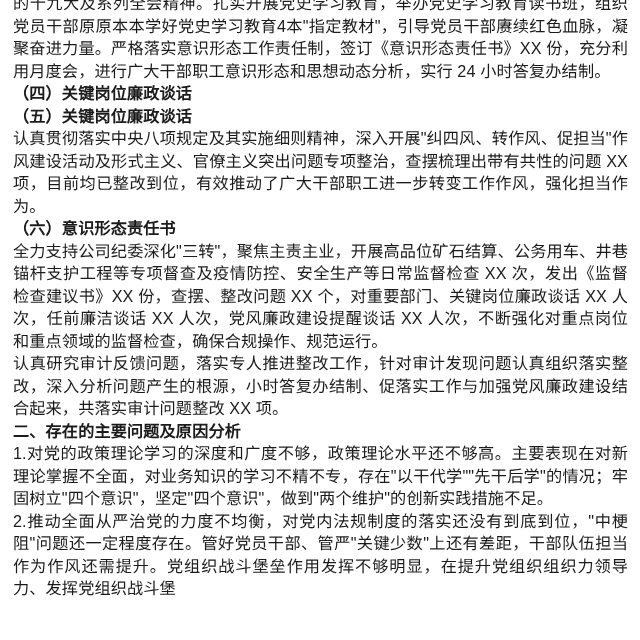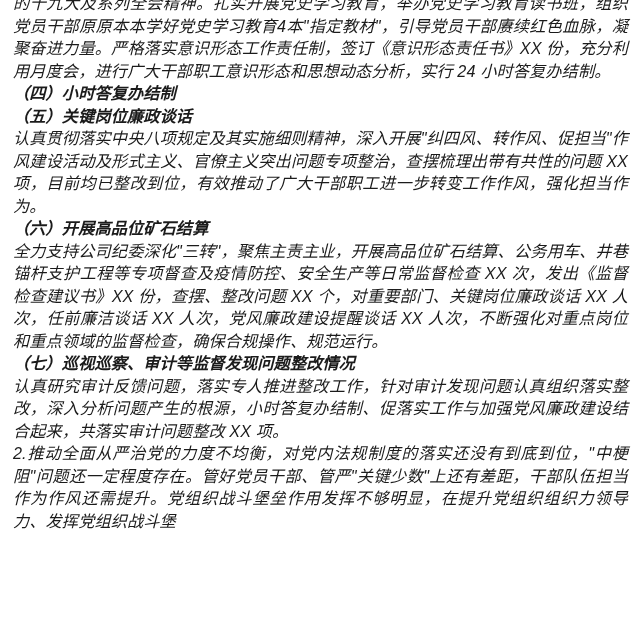--- a/index.html
+++ b/index.html
@@ -6,21 +6,20 @@
     margin: 0;
     padding: 0;
     background: #ffffff;
   }
   .page {
     position: relative;
     width: 640px;
     height: 640px;
     background: #ffffff;
     overflow: hidden;
-    font-style: italic;
   }
   .doc {
     margin: -8px 12px 0 13px;
     font-family: "Liberation Sans", sans-serif;
     font-size: 16.2px;
     line-height: 22.5px;
     color: #1b1b1b;
     text-align: justify;
     text-justify: inter-ideograph;
     letter-spacing: 0.1px;
@@ -37,22 +36,23 @@
   .doc p.body {
     font-weight: 400;
   }
 </style>
 </head>
 <body>
 
 <div class="page">
   <div class="doc">
     <p class="body">的十九大及系列全会精神。扎实开展党史学习教育，举办党史学习教育读书班，组织党员干部原原本本学好党史学习教育4本"指定教材"，引导党员干部赓续红色血脉，凝聚奋进力量。严格落实意识形态工作责任制，签订《意识形态责任书》XX 份，充分利用月度会，进行广大干部职工意识形态和思想动态分析，实行 24 小时答复办结制。</p>
-    <p class="heading">（四）小时答复办结制</p>
+    <p class="heading">（四）关键岗位廉政谈话</p>
     <p class="heading">（五）关键岗位廉政谈话</p>
     <p class="body">认真贯彻落实中央八项规定及其实施细则精神，深入开展"纠四风、转作风、促担当"作风建设活动及形式主义、官僚主义突出问题专项整治，查摆梳理出带有共性的问题 XX 项，目前均已整改到位，有效推动了广大干部职工进一步转变工作作风，强化担当作为。</p>
-    <p class="heading">（六）开展高品位矿石结算</p>
+    <p class="heading">（六）意识形态责任书</p>
     <p class="body">全力支持公司纪委深化"三转"，聚焦主责主业，开展高品位矿石结算、公务用车、井巷锚杆支护工程等专项督查及疫情防控、安全生产等日常监督检查 XX 次，发出《监督检查建议书》XX 份，查摆、整改问题 XX 个，对重要部门、关键岗位廉政谈话 XX 人次，任前廉洁谈话 XX 人次，党风廉政建设提醒谈话 XX 人次，不断强化对重点岗位和重点领域的监督检查，确保合规操作、规范运行。</p>
-    <p class="heading">（七）巡视巡察、审计等监督发现问题整改情况</p>
     <p class="body">认真研究审计反馈问题，落实专人推进整改工作，针对审计发现问题认真组织落实整改，深入分析问题产生的根源，小时答复办结制、促落实工作与加强党风廉政建设结合起来，共落实审计问题整改 XX 项。</p>
+    <p class="heading">二、存在的主要问题及原因分析</p>
+    <p class="body">1.对党的政策理论学习的深度和广度不够，政策理论水平还不够高。主要表现在对新理论掌握不全面，对业务知识的学习不精不专，存在"以干代学""先干后学"的情况；牢固树立"四个意识"，坚定"四个意识"，做到"两个维护"的创新实践措施不足。</p>
     <p class="body">2.推动全面从严治党的力度不均衡，对党内法规制度的落实还没有到底到位，"中梗阻"问题还一定程度存在。管好党员干部、管严"关键少数"上还有差距，干部队伍担当作为作风还需提升。党组织战斗堡垒作用发挥不够明显，在提升党组织组织力领导力、发挥党组织战斗堡</p>
   </div>
 </div>
 
 </body></html>

